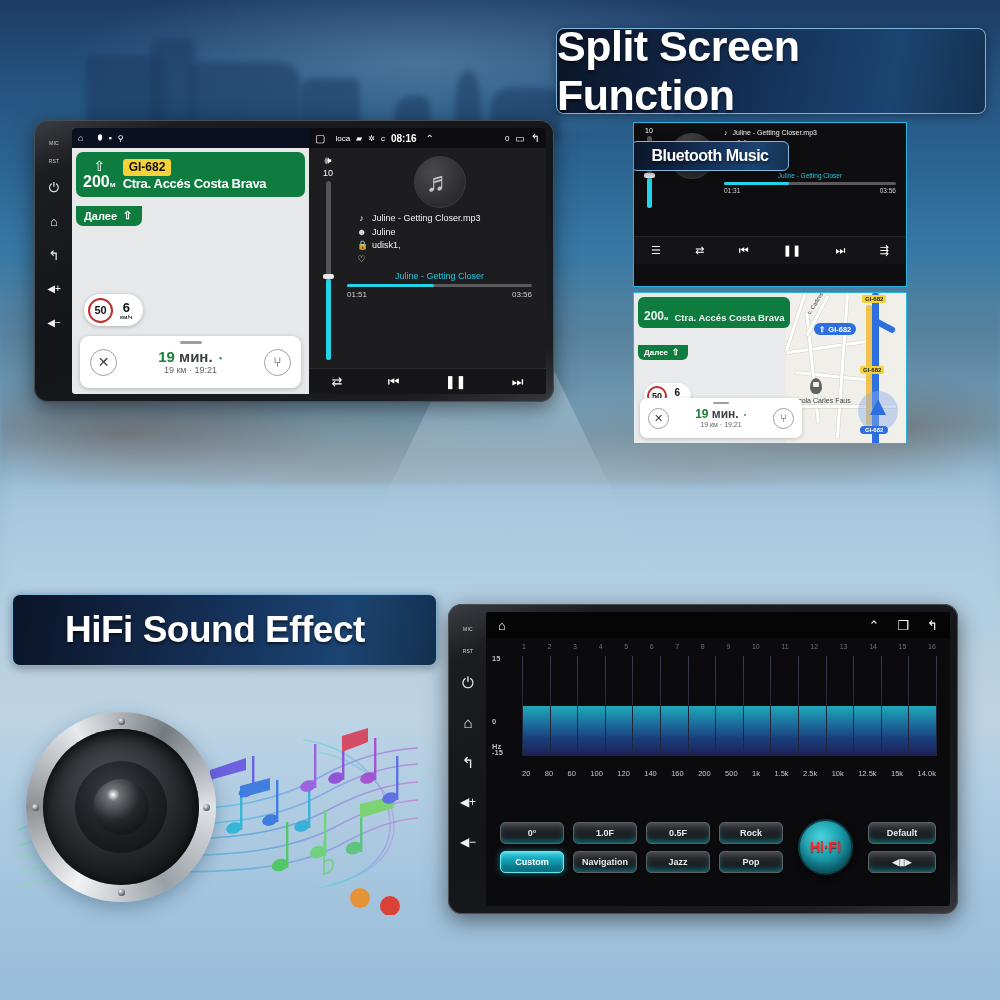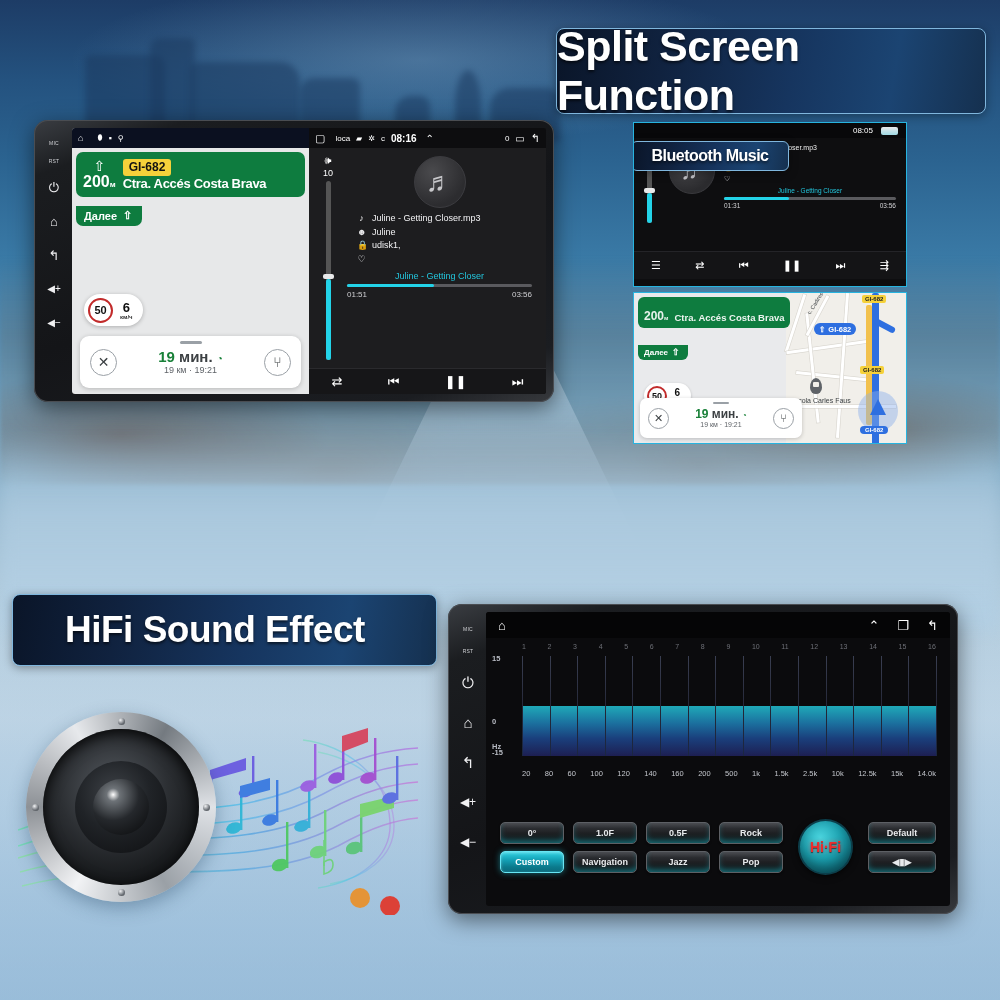--- a/index.html
+++ b/index.html
@@ -454,24 +454,20 @@
         <span>⇄</span>
         <span>⏮</span>
         <span>❚❚</span>
         <span>⏭</span>
       </div>
     </div>
   </div>
 </div>
 
 <div id="panel-bt">
-  <div class="bt-status">
-    <span>08:05</span>
-    <span class="bat"></span>
-  </div>
   <div class="bt-body">
     <div style="width:22px; display:flex; flex-direction:column; align-items:center; color:#fff;">
       <span style="font-size:7px; margin-bottom:2px">10</span>
       <div class="vol-track" style="height:72px; flex:none; margin-bottom:0">
         <div class="vol-fill" style="height:42%"></div>
         <div class="vol-knob" style="bottom:42%"></div>
       </div>
     </div>
     <div style="flex:0 0 64px; display:flex; align-items:flex-start; justify-content:center; padding-top:6px;">
       <div class="bt-art">

